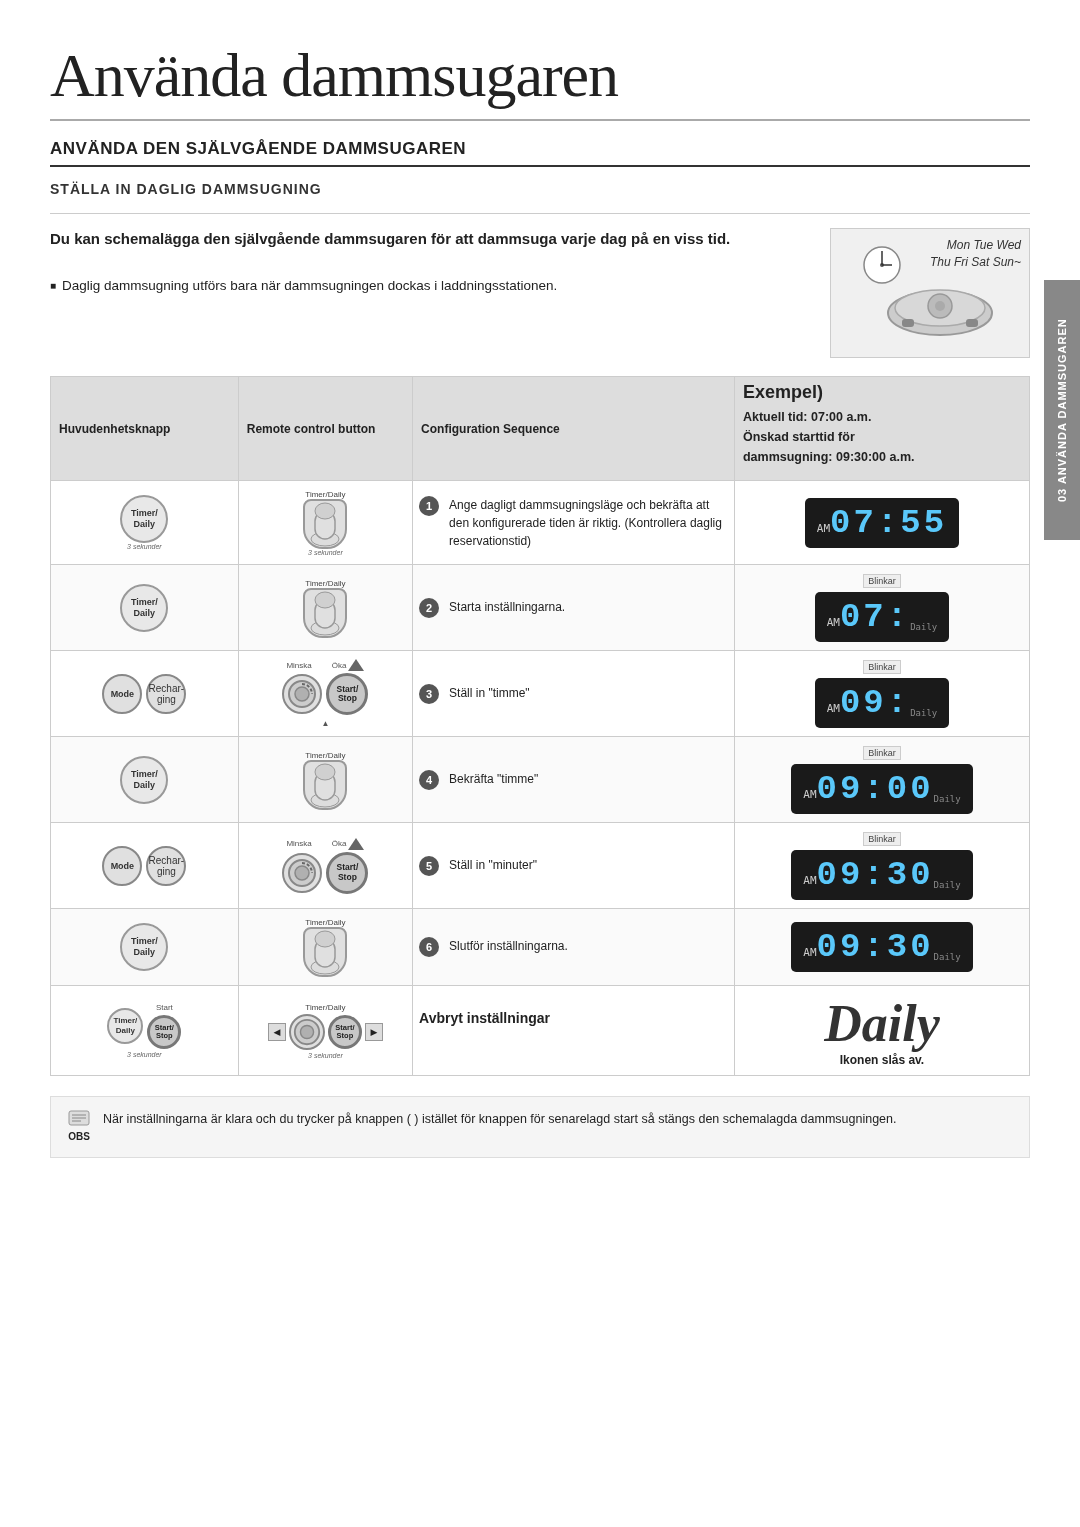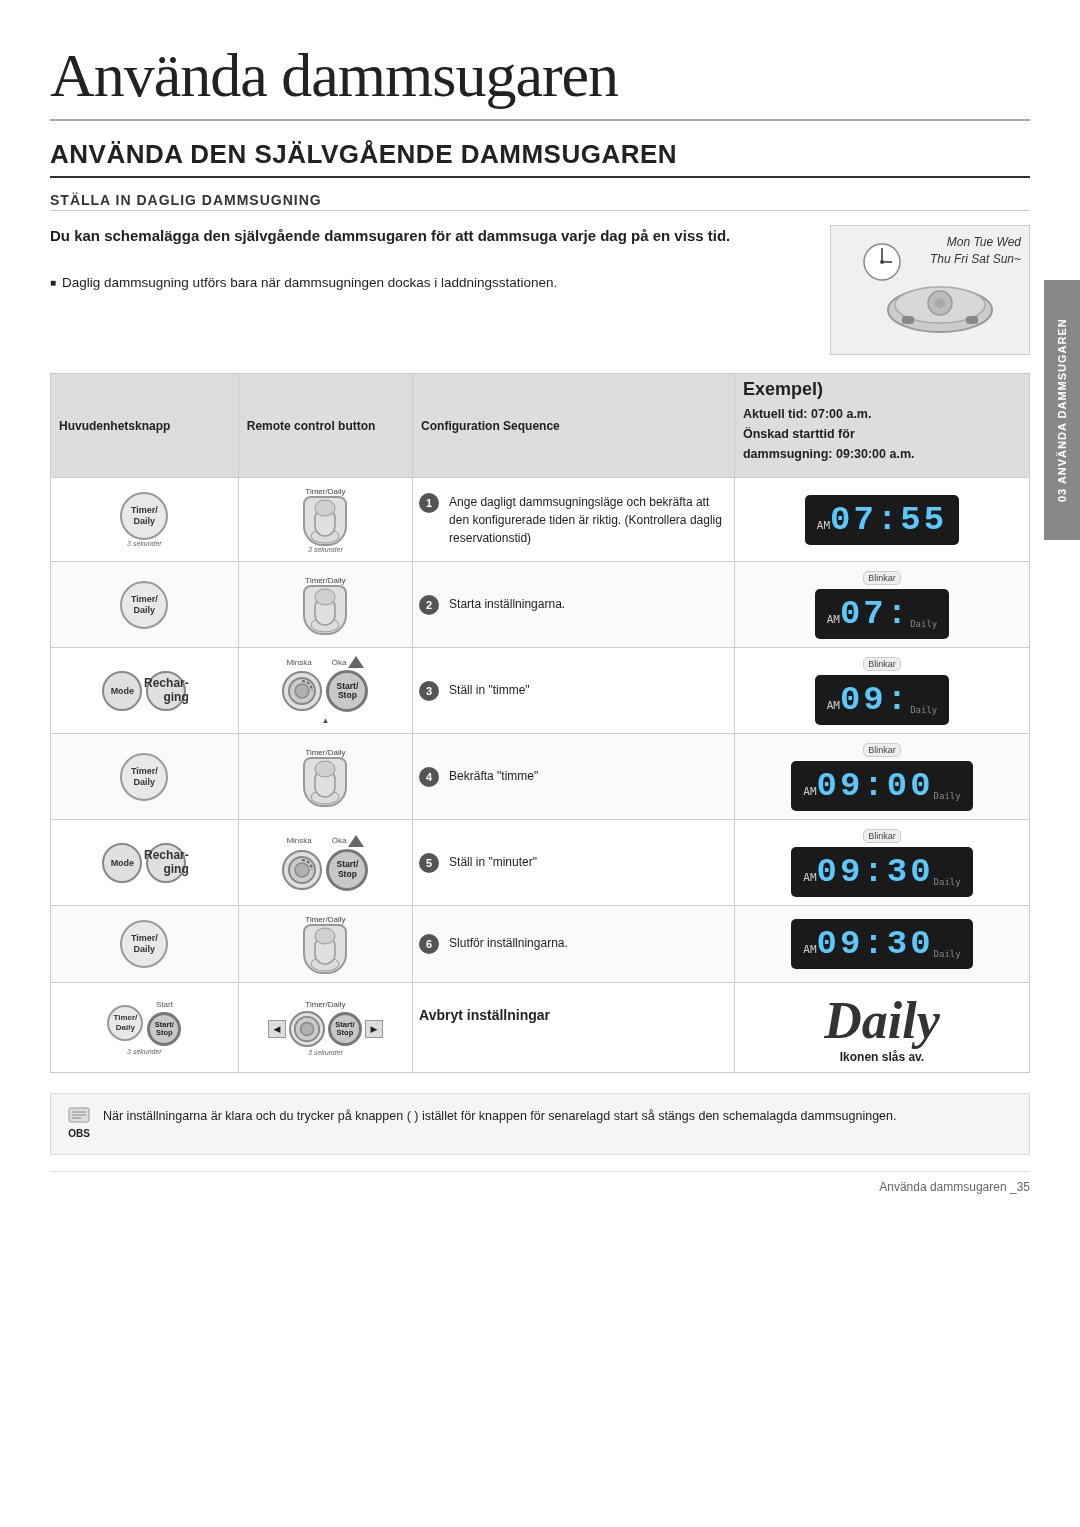--- a/index.html
+++ b/index.html
@@ -46,37 +46,37 @@
       letter-spacing: -1px;
       color: #222;
       border-bottom: 2px solid #aaa;
       padding-bottom: 8px;
       margin-bottom: 18px;
       font-family: 'Georgia', serif;
     }
 
     
     .section-heading {
-      font-size: 26px;
+      font-size: 17px;
       font-weight: 900;
       text-transform: uppercase;
       border-bottom: 2px solid #333;
       padding-bottom: 6px;
       margin-bottom: 14px;
       letter-spacing: 0.5px;
     }
 
     
     .subsection-heading {
       font-size: 14px;
       font-weight: bold;
       text-transform: uppercase;
       letter-spacing: 1px;
       border-bottom: 1px solid #ccc;
-      padding-bottom: 2px;
+      padding-bottom: 16px;
       margin-bottom: 14px;
       color: #333;
     }
 
     
     .intro-block {
       display: flex;
       gap: 20px;
       margin-bottom: 18px;
     }
@@ -238,21 +238,21 @@
       font-size: 7px;
       text-align: center;
       color: #666;
       font-style: italic;
     }
 
     .blinkar-badge {
       font-size: 9px;
       background: #eee;
       border: 1px solid #ccc;
-      border-radius: 5px;
+      border-radius: 0;
       padding: 1px 4px;
       color: #444;
       margin-bottom: 2px;
       display: inline-block;
     }
 
     .example-header {
       font-size: 18px;
       font-weight: bold;
       text-align: left;
@@ -423,24 +423,24 @@
 
     .recharging-btn {
       width: 40px;
       height: 40px;
       border-radius: 50%;
       background: #e0e0e0;
       border: 2px solid #888;
       display: flex;
       align-items: center;
       justify-content: center;
-      font-size: 12px;
-      font-weight: bold;
+      font-size: 10px;
+      font-weight: normal;
       color: #333;
-      text-align: right;
+      text-align: center;
       line-height: 1.1;
     }
 
     .row-buttons {
       display: flex;
       align-items: center;
       justify-content: center;
       gap: 4px;
     }
 
@@ -844,17 +844,13 @@
         <rect x="2" y="2" width="20" height="14" rx="2" fill="#ddd" stroke="#999" stroke-width="1"></rect>
         <line x1="5" y1="6" x2="19" y2="6" stroke="#888" stroke-width="1"></line>
         <line x1="5" y1="9" x2="19" y2="9" stroke="#888" stroke-width="1"></line>
         <line x1="5" y1="12" x2="14" y2="12" stroke="#888" stroke-width="1"></line>
       </svg>
       <span>OBS</span>
     </div>
     <p>När inställningarna är klara och du trycker på knappen (      ) istället för knappen för senarelagd start så stängs den schemalagda dammsugningen.</p>
   </div>
 
-  <div class="page-footer">
-    <span></span>
-    <span>Använda dammsugaren _35</span>
-  </div>
 </div>
 
 </body></html>

